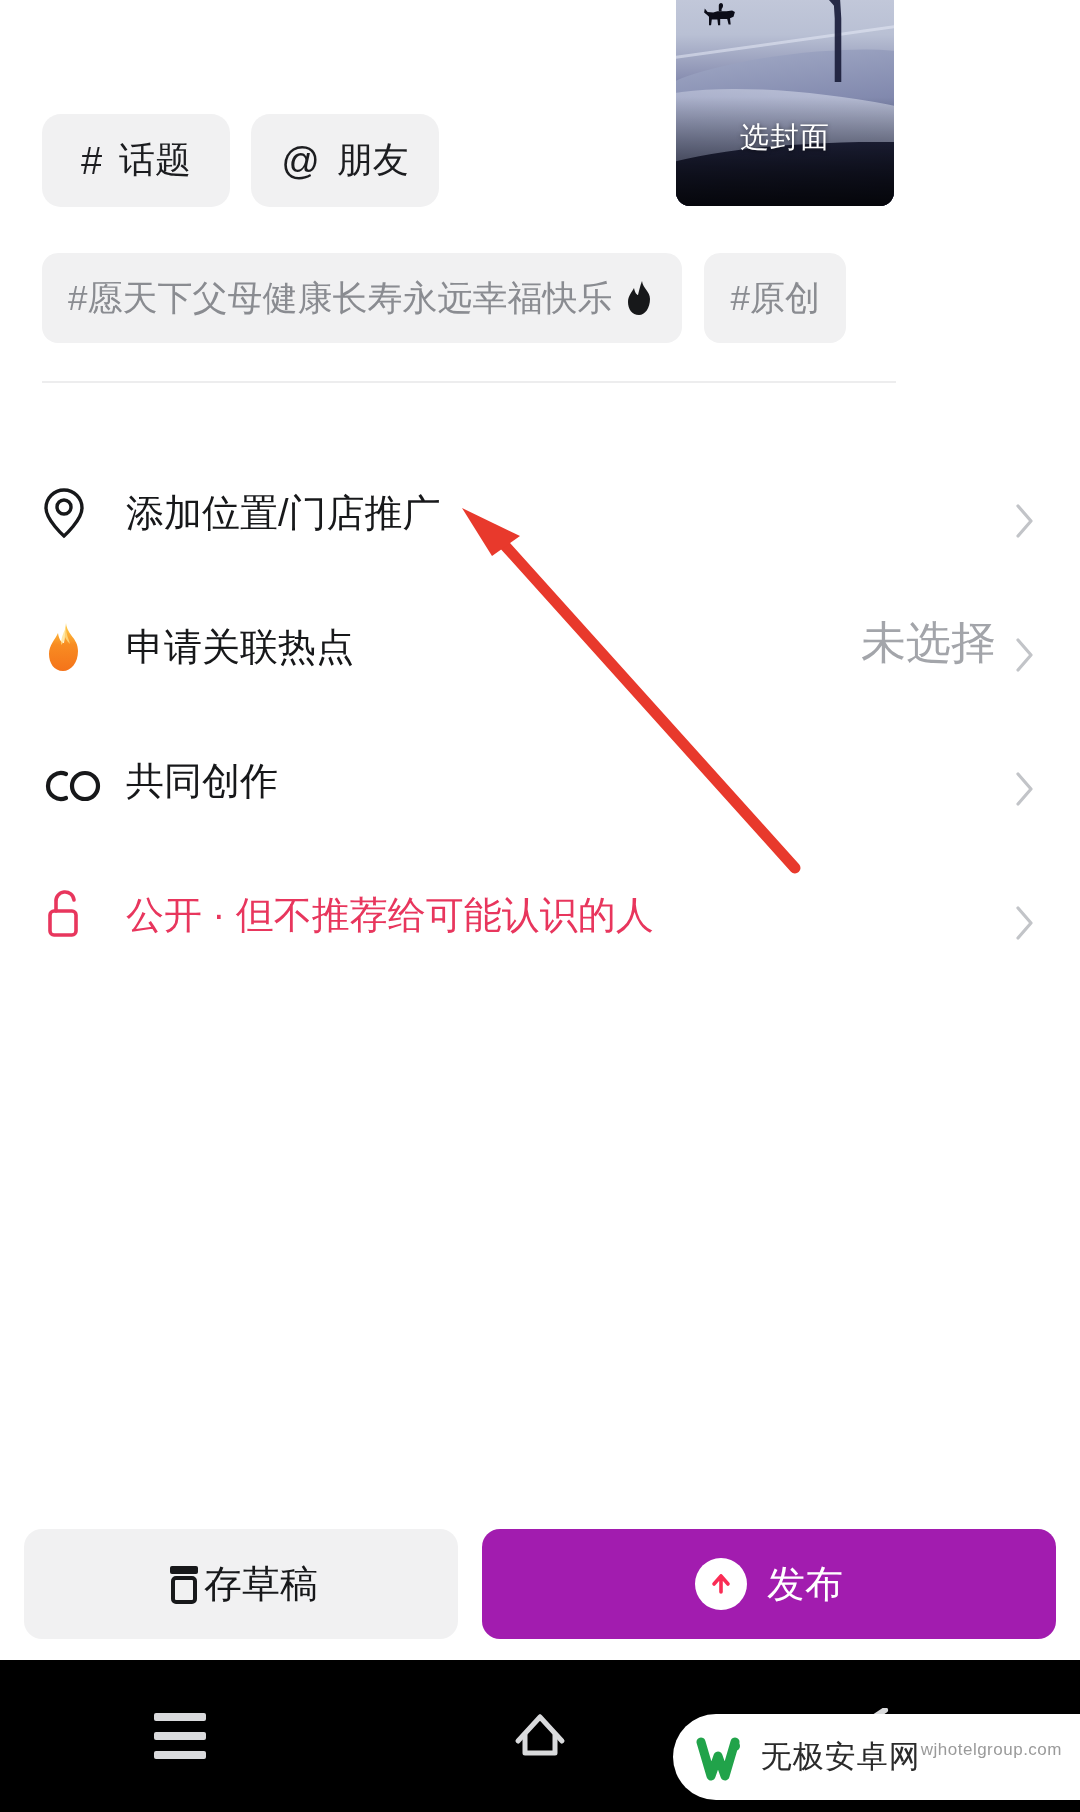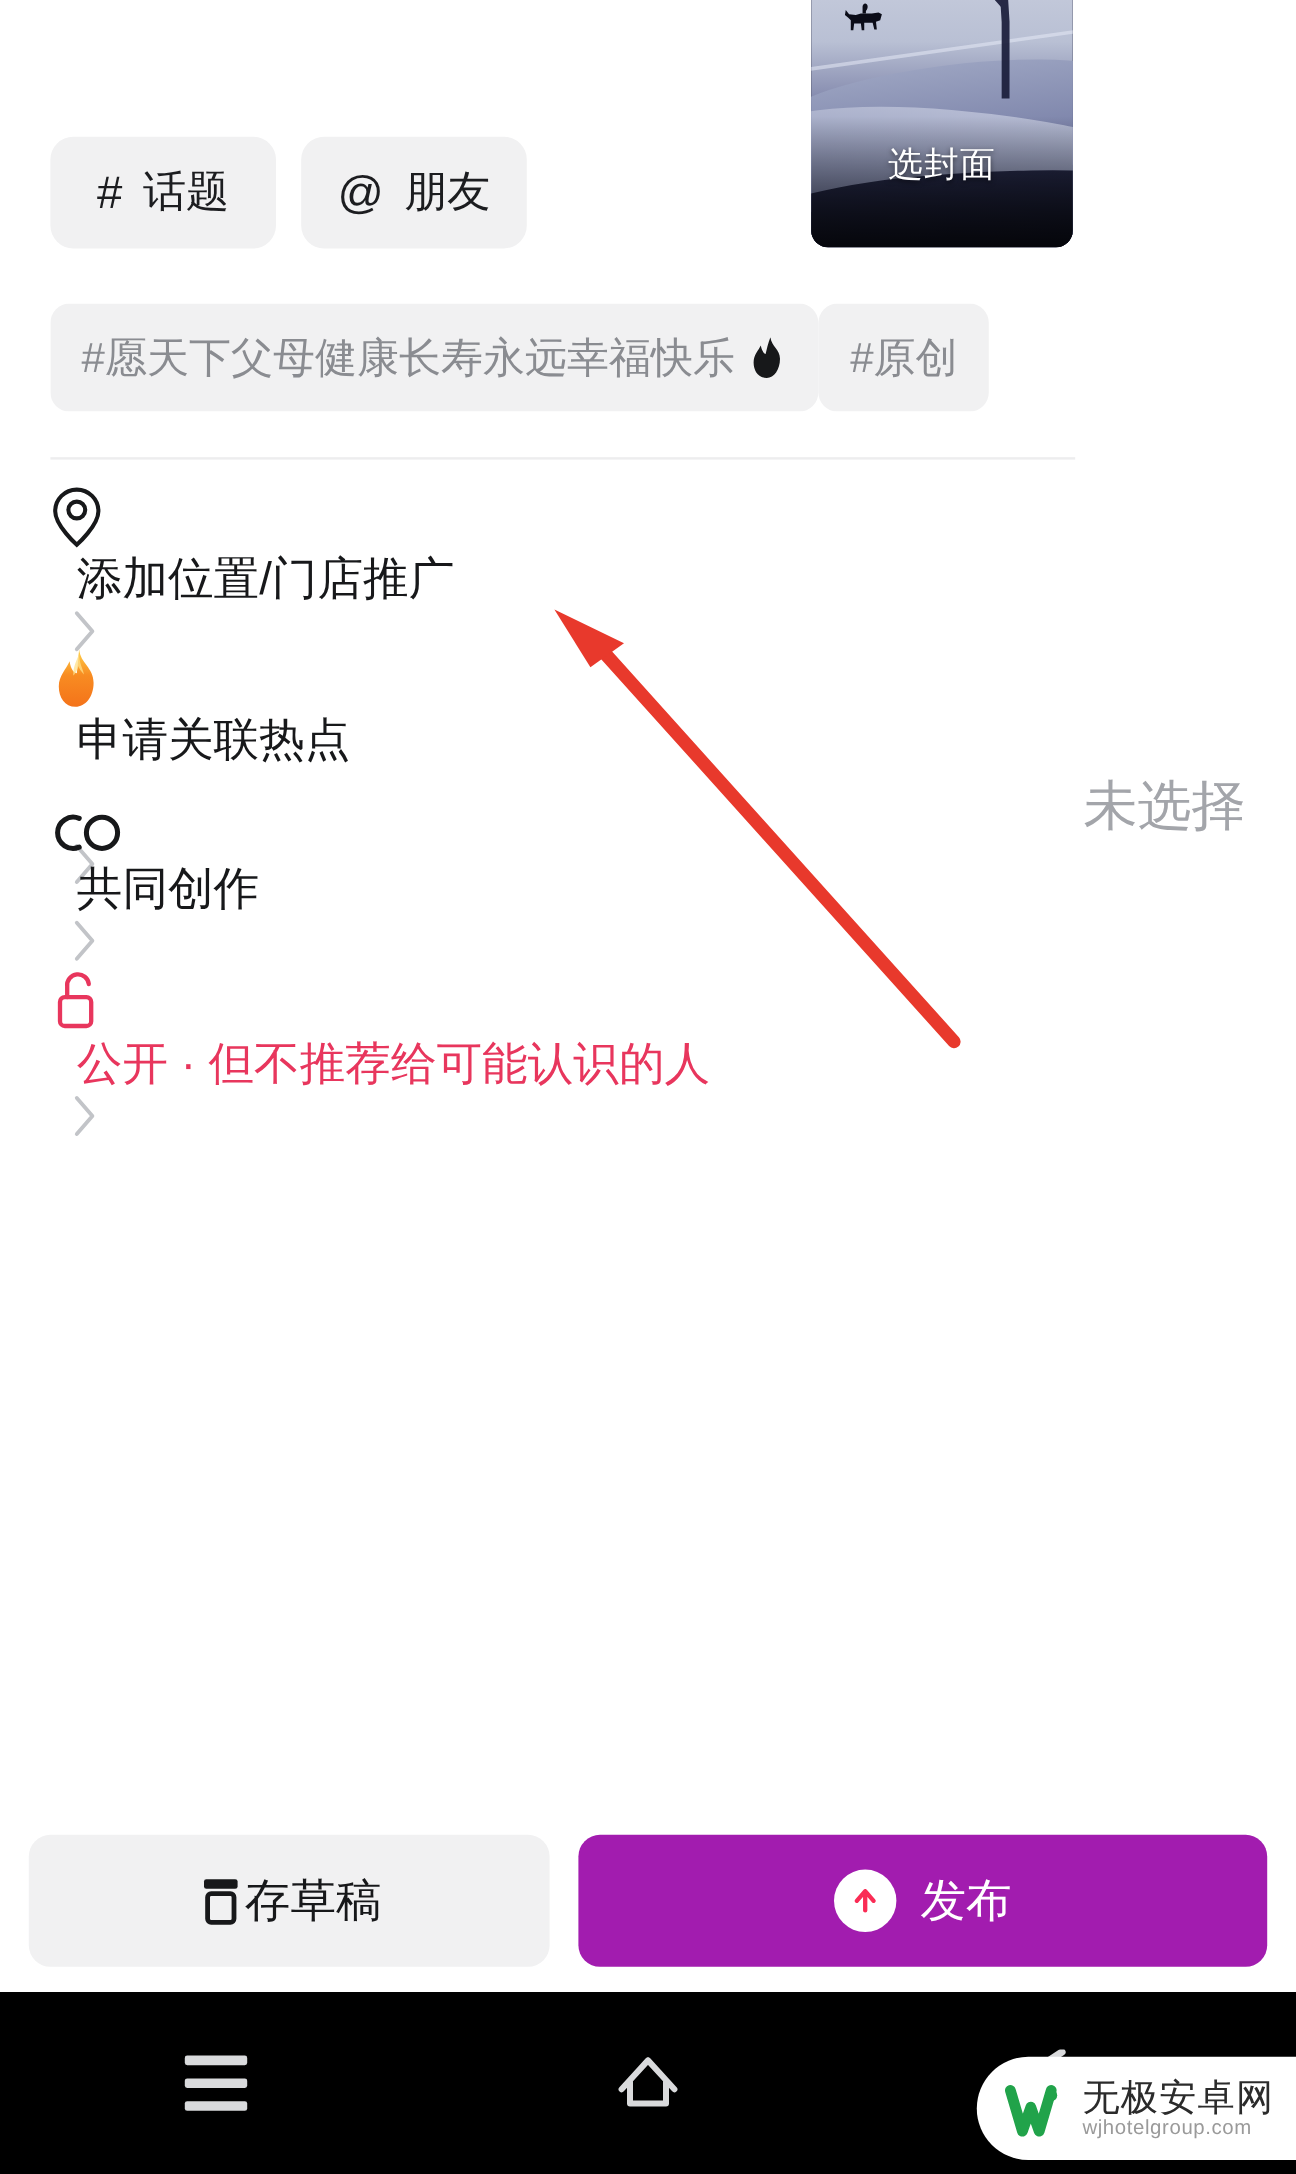--- a/index.html
+++ b/index.html
@@ -97,20 +97,21 @@
     color:#1c1d20;
   }
 
   
   .topic-row {
     position:absolute;
     left:42px; top:253px;
     width:1038px;
     height:90px;
     display:flex;
+    gap:22px;
     overflow:hidden;
   }
   .topic-chip {
     flex:0 0 auto;
     height:90px;
     padding:0 26px;
     background:#f1f1f2;
     border-radius:16px;
     display:flex;
     align-items:center;
@@ -132,23 +133,22 @@
   
   .list {
     position:absolute;
     left:0; top:405px;
     width:1080px;
   }
   .row {
     position:relative;
     height:134px;
     display:flex;
-    align-items:flex-start;
+    align-items:flex-end;
     padding:0 42px;
-    flex-direction:column;
   }
   .row .ricon {
     width:62px;
     min-width:62px;
     display:flex;
     align-items:center;
     justify-content:flex-start;
   }
   .row .rlabel {
     font-size:38px;
@@ -250,21 +250,21 @@
     right:0; bottom:12px;
     height:86px;
     padding:0 18px 0 14px;
     background:#ffffff;
     border-top-left-radius:43px;
     border-bottom-left-radius:43px;
     display:flex;
     align-items:center;
     gap:12px;
   }
-  .wm-text { display:flex; flex-direction:column; line-height:1.05; }
+  .wm-text { display:flex; flex-direction:row; line-height:1.05; }
   .wm-cn { font-size:31px; color:#2b2b2b; letter-spacing:1px; }
   .wm-en { font-size:17px; color:#9a9a9a; letter-spacing:.5px; }
 
   
   .annot { position:absolute; left:0; top:0; width:1080px; height:1812px; pointer-events:none; }
 </style>
 </head>
 <body>
 
 <div id="cover-thumb">

